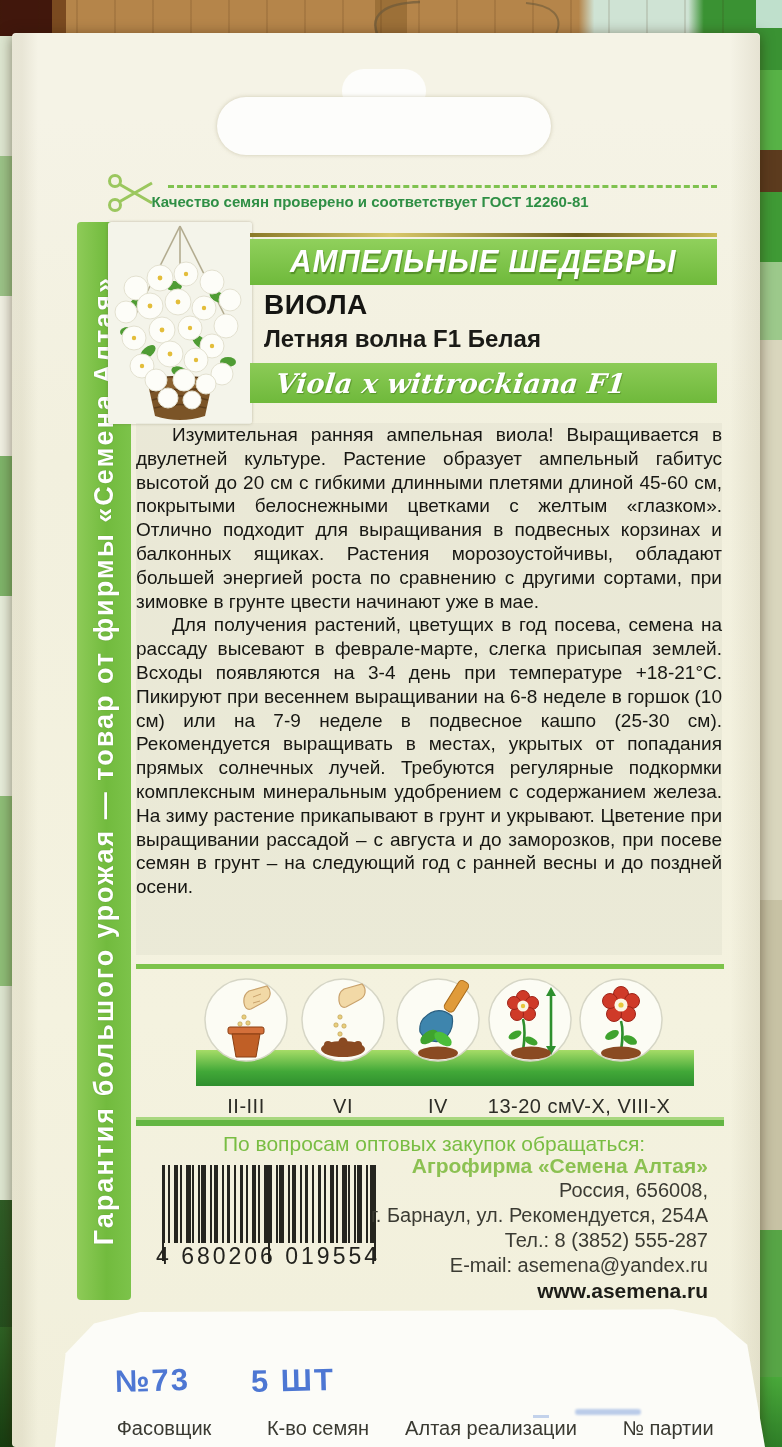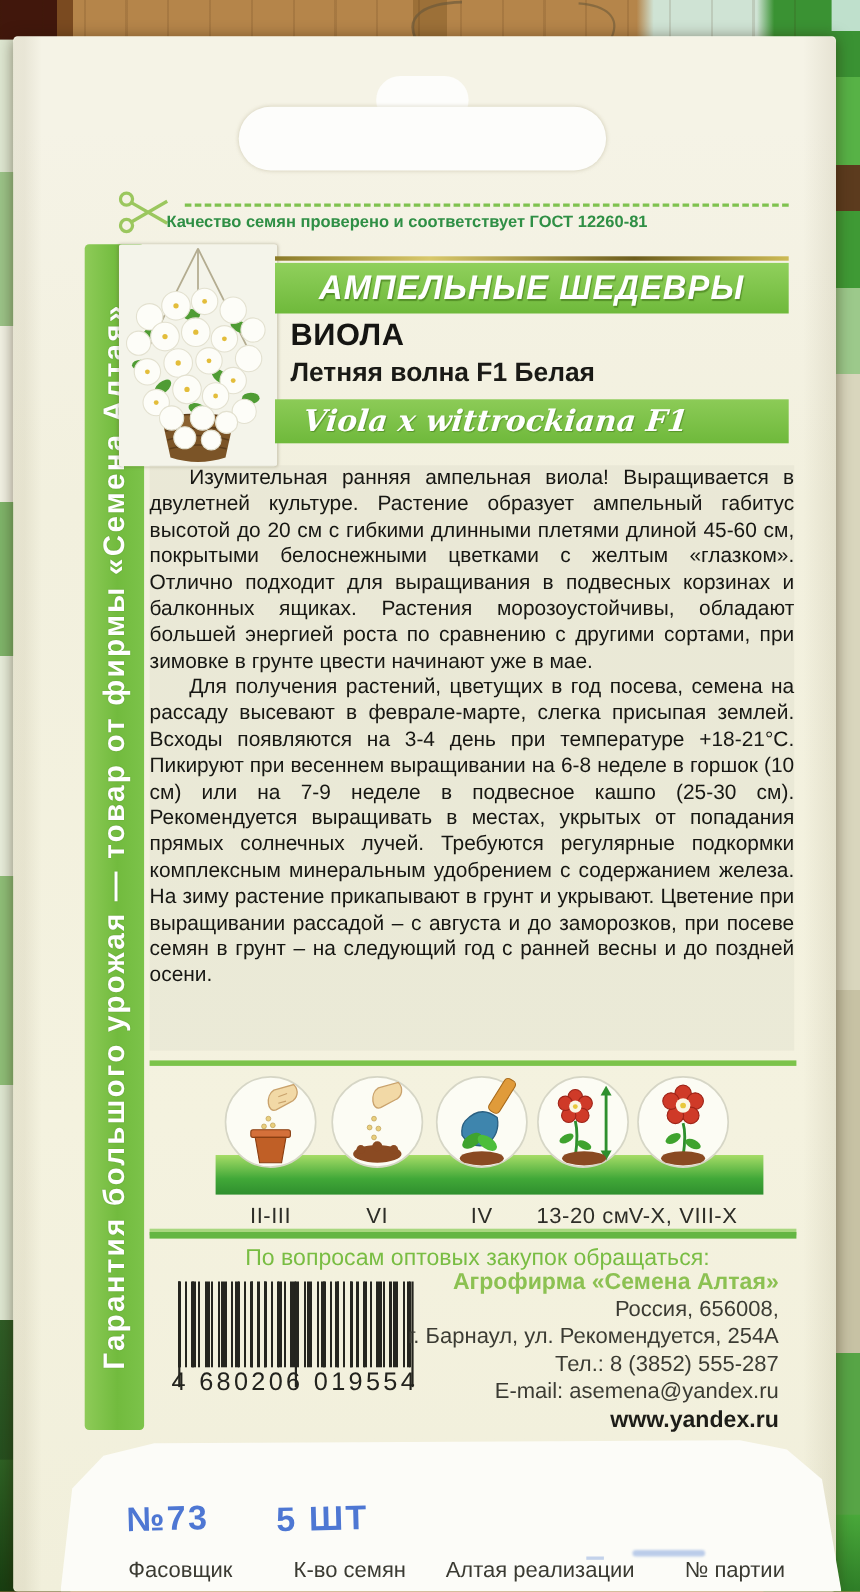--- a/index.html
+++ b/index.html
@@ -292,21 +292,21 @@
       <div class="guard" style="right:10px"></div>
       <div class="bdigits">4 680206 019554</div>
     </div>
 
     <div class="abs contact">
       <div class="co">Агрофирма «Семена Алтая»</div>
       <div>Россия, 656008,</div>
       <div>г. Барнаул, ул. Рекомендуется, 254А</div>
       <div>Тел.: 8 (3852) 555-287</div>
       <div>E-mail: asemena@yandex.ru</div>
-      <div class="www">www.yandex.ru</div>
+      <div class="www">www.asemena.ru</div>
     </div>
 
     <div class="abs flap">
       <div class="stamp" style="left:60px">№73</div>
       <div class="stamp" style="left:196px">5 ШТ</div>
       <div class="smudge"></div>
       <div class="smudge2"></div>
       <div class="flabel" style="left:109px">Фасовщик</div>
       <div class="flabel" style="left:263px">К-во семян</div>
       <div class="flabel" style="left:436px">Алтая реализации</div>

